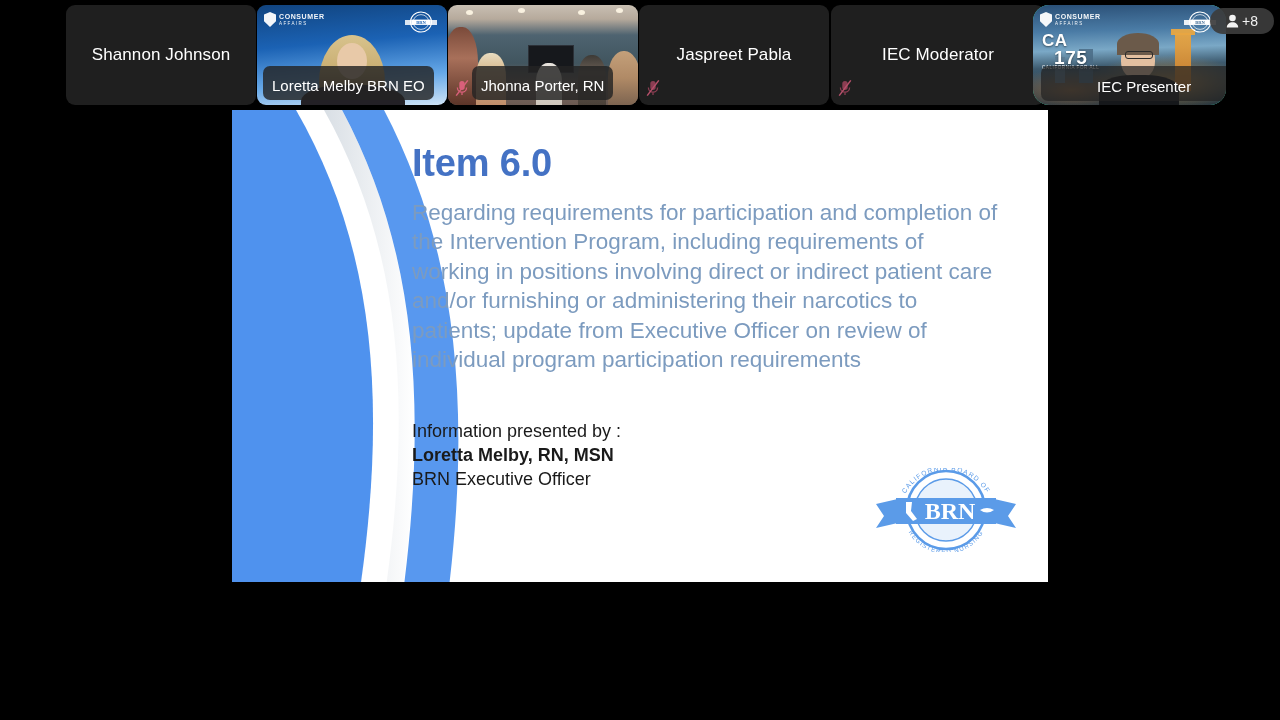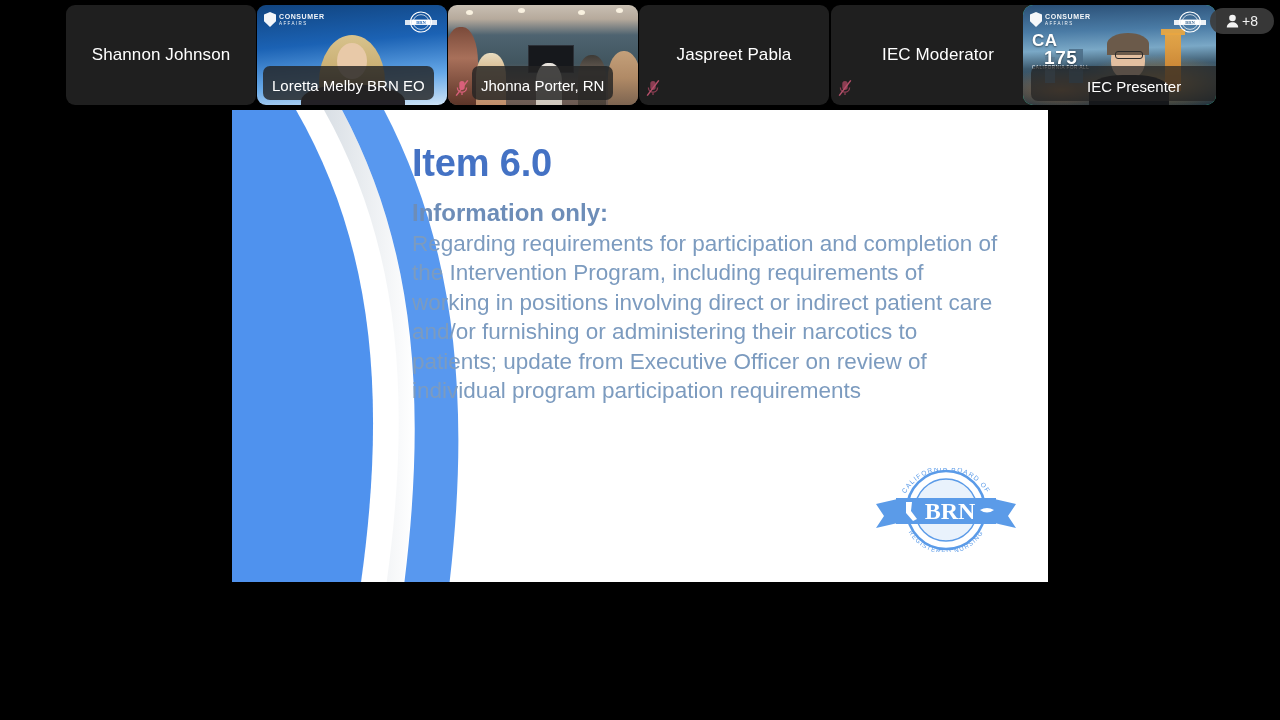--- a/index.html
+++ b/index.html
@@ -32,21 +32,21 @@
   }
   .name-pill.noback{background:rgba(35,35,35,.72);gap:47px;}
   .mic-muted{
     position:absolute;left:7px;bottom:8px;width:14px;height:18px;
   }
   .badge-plus{
     display:inline-flex;align-items:center;justify-content:center;
     width:17px;height:14px;border:1.3px solid #e6e6e6;border-radius:3px;
     font-size:11px;line-height:1;color:#e6e6e6;margin-left:3px;
   }
-  .speaking{box-shadow:inset 0 0 0 3px #3ee6b0;border-radius:10px;}
+  .speaking{box-shadow:inset 0 0 0 3px #3ee6b0;border-radius:16px;margin-left:10px;}
 
   
   .bg-blue{
     position:absolute;inset:0;
     background:linear-gradient(175deg,#11447f 0%,#1b62b4 38%,#66a8e8 72%,#cfe3f6 100%);
   }
   .bg-sac{
     position:absolute;inset:0;
     background:
       radial-gradient(ellipse 60% 40% at 70% 78%, rgba(255,170,60,.55) 0%, rgba(255,170,60,0) 70%),
@@ -268,23 +268,27 @@
 
     <path d="M0,0 L80,0 C165,150 180,330 120,610 L150,610 C205,330 190,150 110,0 Z" fill="#ffffff"></path>
 
     <path d="M0,0 L64,0 C150,150 165,330 104,610 L0,610 Z" fill="#4F92EE"></path>
 
     <path d="M92,0 C176,150 190,330 130,610 L148,610 C205,330 190,150 110,0 Z" fill="url(#gshadow)"></path>
   </svg>
 
   <div class="slide-body">
     <h1 class="slide-title">Item 6.0</h1>
-    <p class="slide-sub">Information only:</p>
     <p class="slide-para">Regarding requirements for participation and completion of the Intervention Program, including requirements of working in positions involving direct or indirect patient care and/or furnishing or administering their narcotics to patients; update from Executive Officer on review of individual program participation requirements</p>
 
+    <div class="presented-block">
+      <div>Information presented by :</div>
+      <div class="bold">Loretta Melby, RN, MSN</div>
+      <div>BRN Executive Officer</div>
+    </div>
   </div>
 
 
   <svg id="brn-logo" viewBox="0 0 148 84">
     <defs>
       <path id="arcTop" d="M28,46 A40,38 0 0 1 120,46"></path>
       <path id="arcBot" d="M32,46 A36,34 0 0 0 116,46"></path>
     </defs>
     <circle cx="74" cy="42" r="39" fill="none" stroke="#5B9BE8" stroke-width="2.6"></circle>
     <circle cx="74" cy="42" r="31" fill="#e9f2fc" stroke="#5B9BE8" stroke-width="1.4"></circle>

